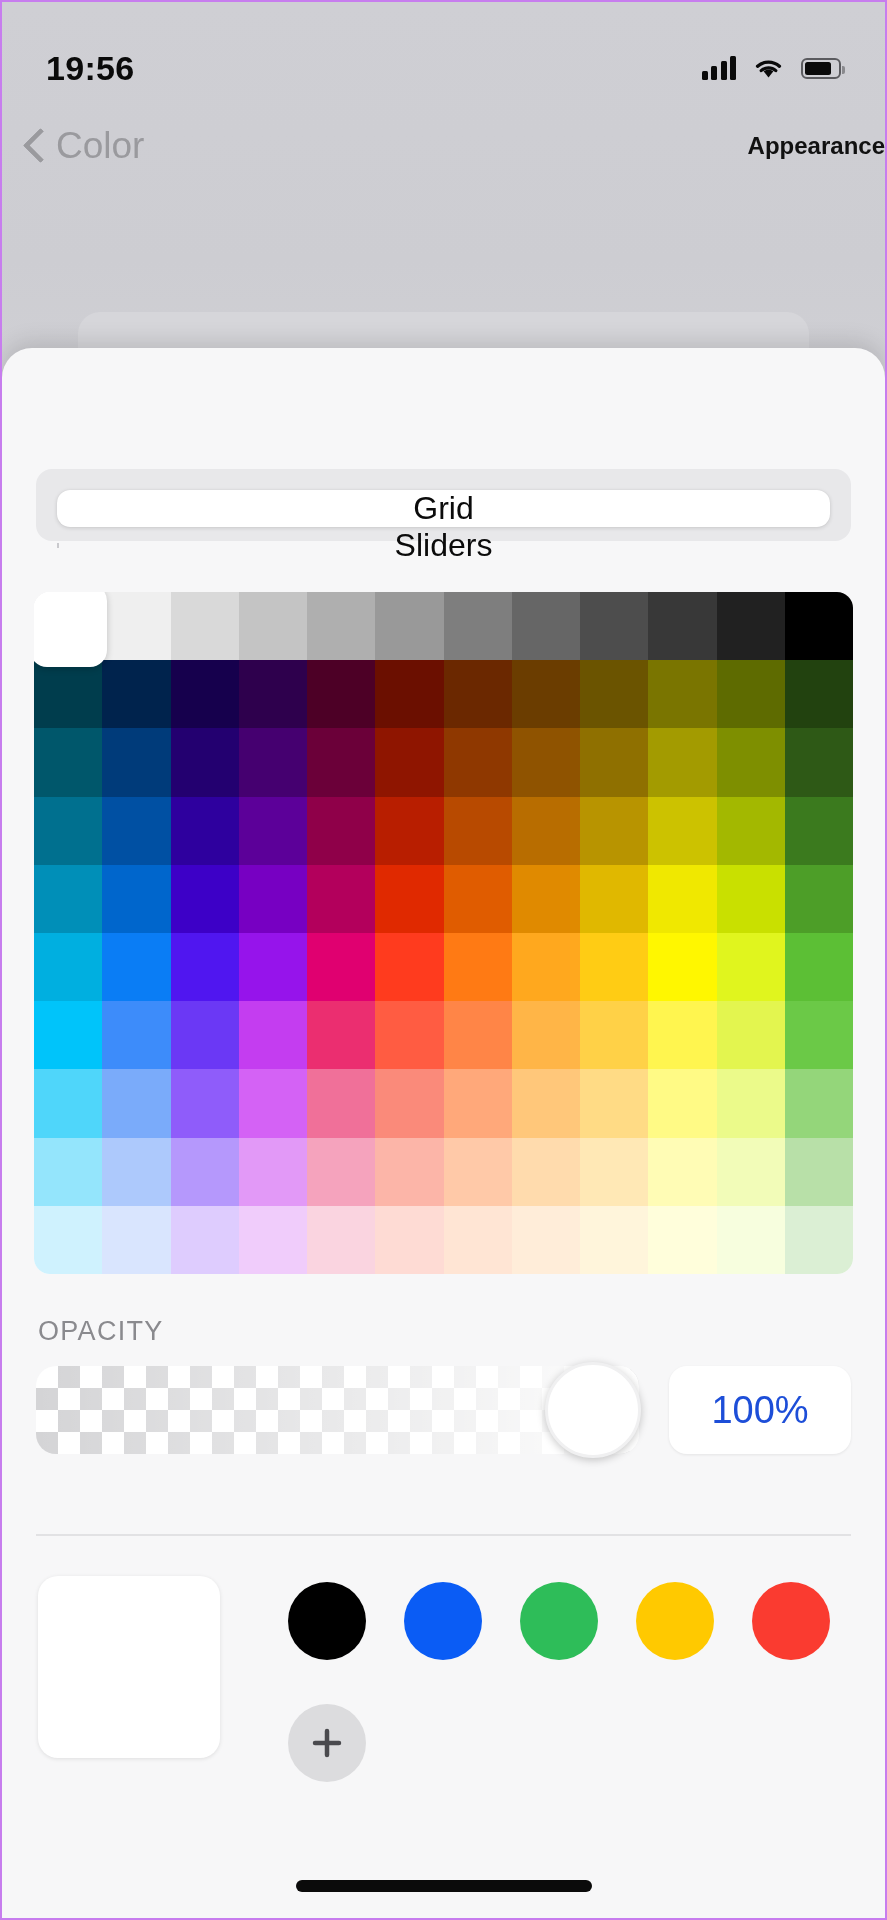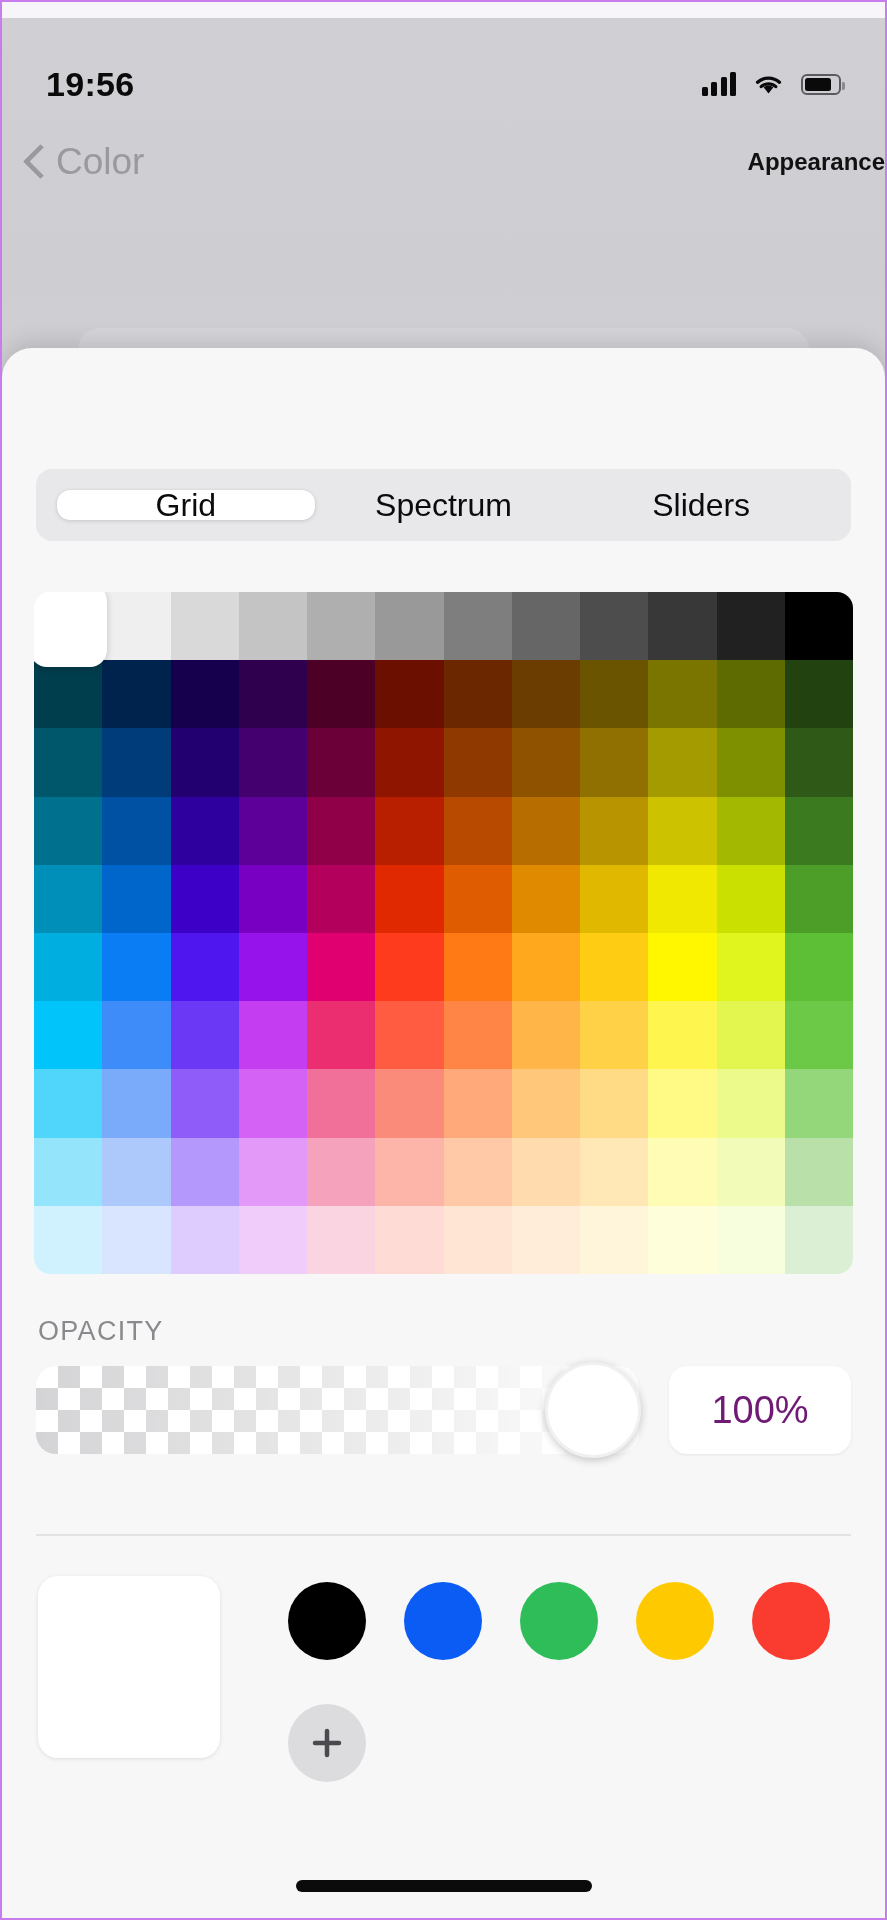--- a/index.html
+++ b/index.html
@@ -12,21 +12,21 @@
   #frame {
     position:relative;
     width:887px; height:1920px;
     border:2px solid #c77dee;
     background:#f7f5f9;
     overflow:hidden;
   }
 
   
   #bg-app {
-    position:absolute; left:0; top:16px; right:0; height:470px;
+    position:absolute; left:0; top:0; right:0; height:470px;
     background:linear-gradient(180deg,#cfcfd4 0%, #cdcdd2 55%, #d2d2d6 100%);
   }
   #statusbar {
     position:absolute; left:0; top:38px; right:0; height:56px;
     display:flex; align-items:center; justify-content:space-between;
     padding:0 44px;
   }
   #status-time {
     font-size:34px; font-weight:bold; color:#0a0a0a;
     letter-spacing:0.3px;
@@ -108,21 +108,21 @@
     width:68px; height:68px; border-radius:50%;
     background:#e3e3e5;
     display:flex; align-items:center; justify-content:center;
   }
   #close-btn svg { width:34px; height:34px; }
 
   
   #segmented {
     position:absolute; left:34px; right:34px; top:121px;
     height:72px; background:#e8e8ea; border-radius:16px;
-    display:flex; padding:21px; align-items:stretch;
+    display:flex; padding:21px; align-items:stretch;flex-direction:column;
   }
   .seg {
     flex:1; display:flex; align-items:center; justify-content:center;
     font-size:32px; color:#0b0b0b; border-radius:13px;
     position:relative;
   }
   .seg.active {
     background:#ffffff;
     box-shadow:0 1px 4px rgba(0,0,0,0.14), 0 0 1px rgba(0,0,0,0.1);
   }
@@ -184,21 +184,21 @@
     position:absolute; right:-2px; top:-4px;
     width:96px; height:96px; border-radius:50%;
     background:#ffffff;
     border:3px solid #f0f0f1;
     box-shadow:0 2px 8px rgba(0,0,0,0.22);
     z-index:3;
   }
   #opacity-value {
     width:182px; height:88px; border-radius:18px;
     background:#ffffff; display:flex; align-items:center; justify-content:center;
-    font-size:38px; color:#701a75; font-weight:500;
+    font-size:38px; color:#1d4ed8; font-weight:500;
     box-shadow:0 1px 3px rgba(0,0,0,0.08);
   }
 
   #divider {
     position:absolute; left:34px; right:34px; top:1186px;
     height:2px; background:#e2e2e4;
   }
 
   
   #preview {
@@ -272,23 +272,20 @@
       </div>
     </div>
   </div>
 
   <div id="sheet">
 
 
     <div id="segmented">
       <div class="seg active">
         <span>Grid</span>
-      </div>
-      <div class="seg">
-        <span>Spectrum</span>
       </div>
       <div class="seg divided">
         <span>Sliders</span>
       </div>
     </div>
 
     <div id="grid-wrap">
       <div id="grid">
           <div style="background: rgb(255, 255, 255);"></div>
           <div style="background: rgb(239, 239, 239);"></div>

